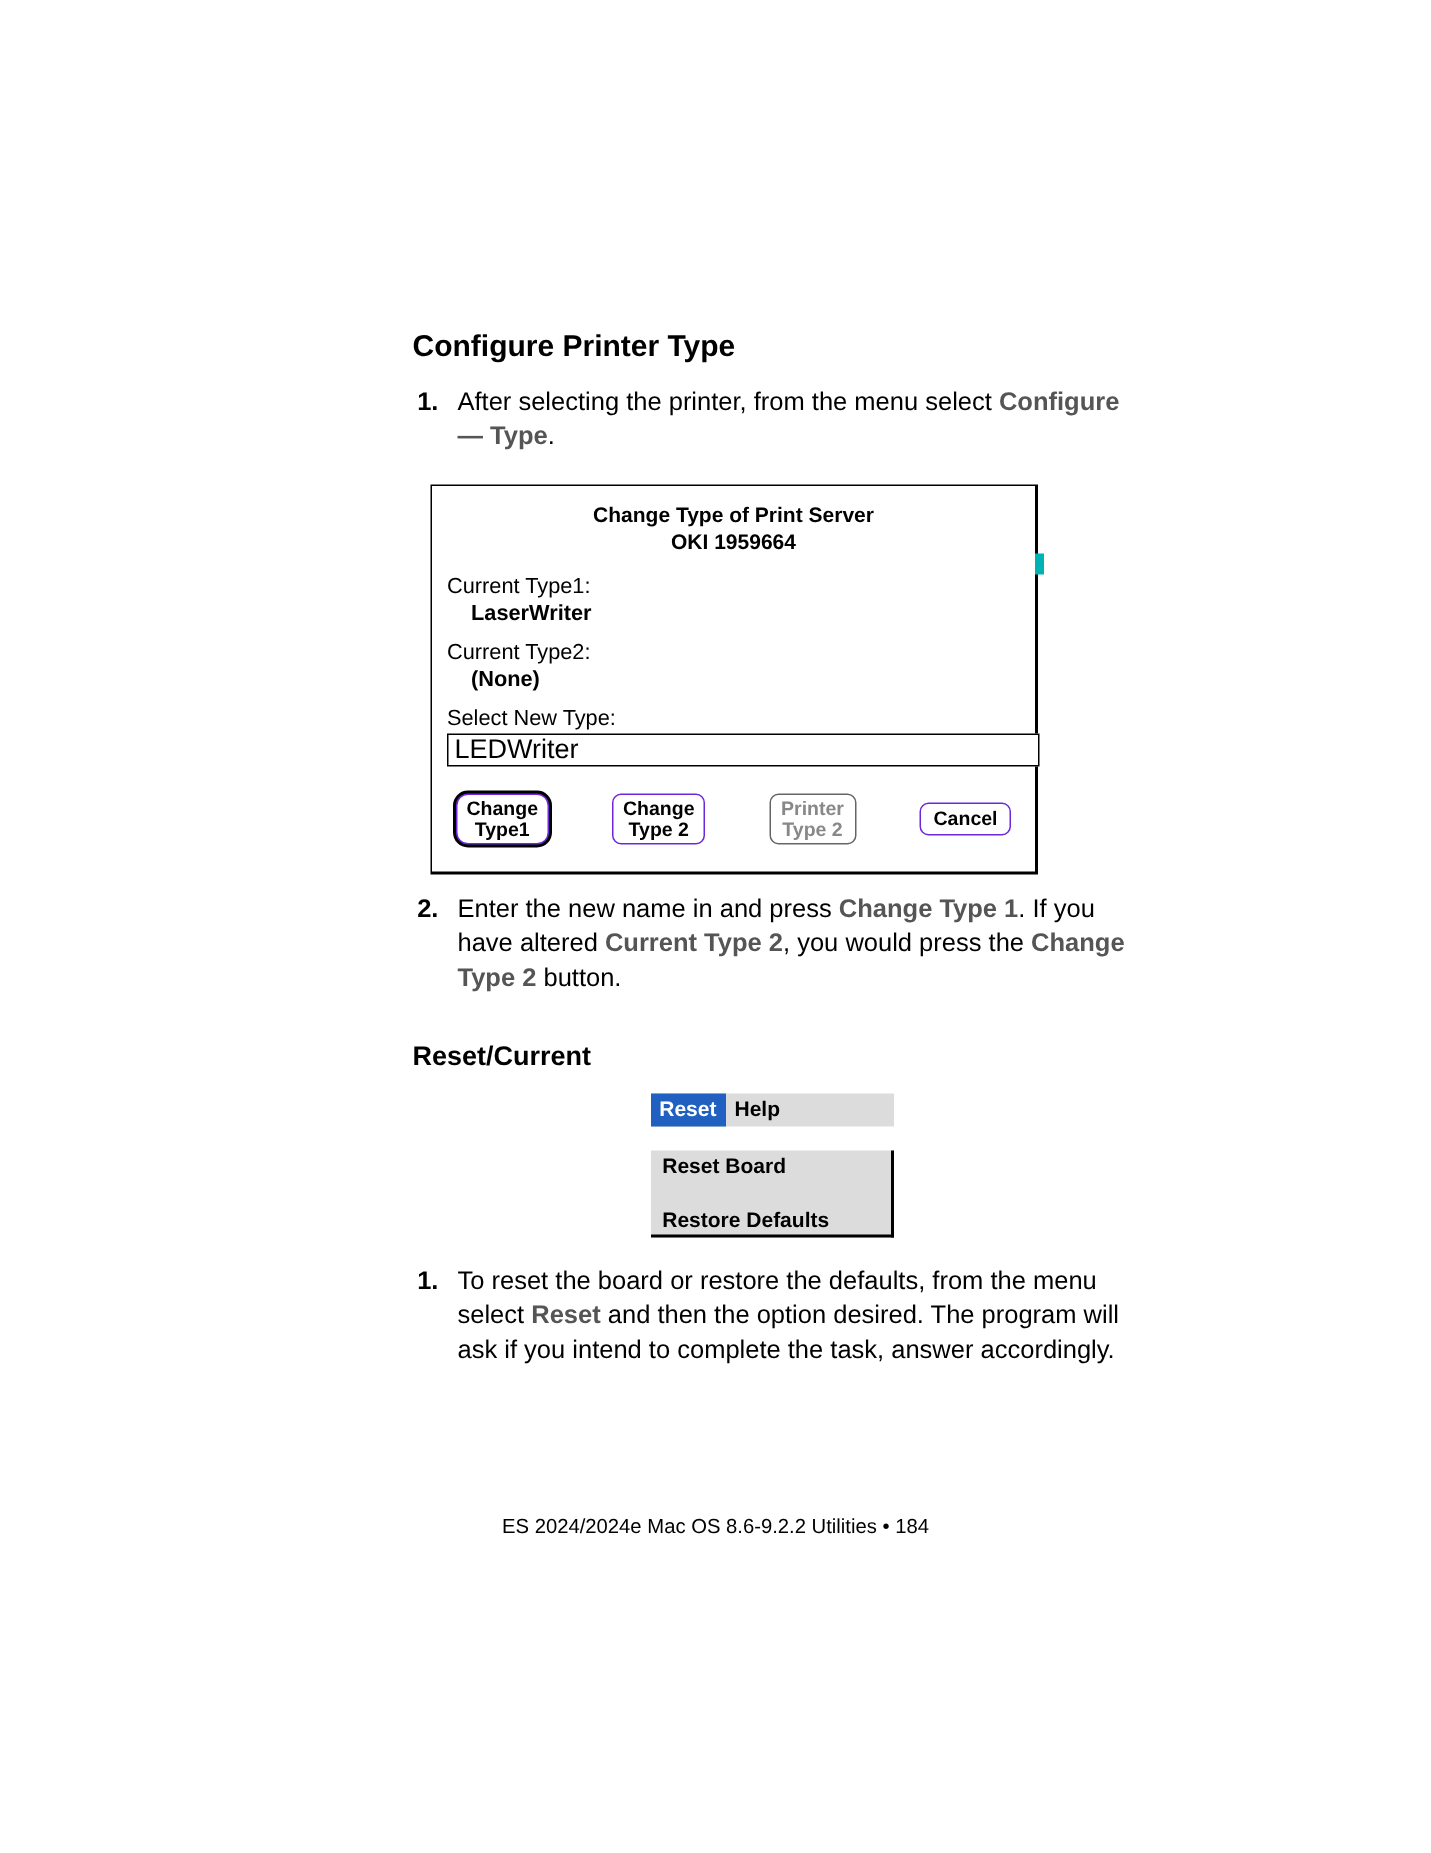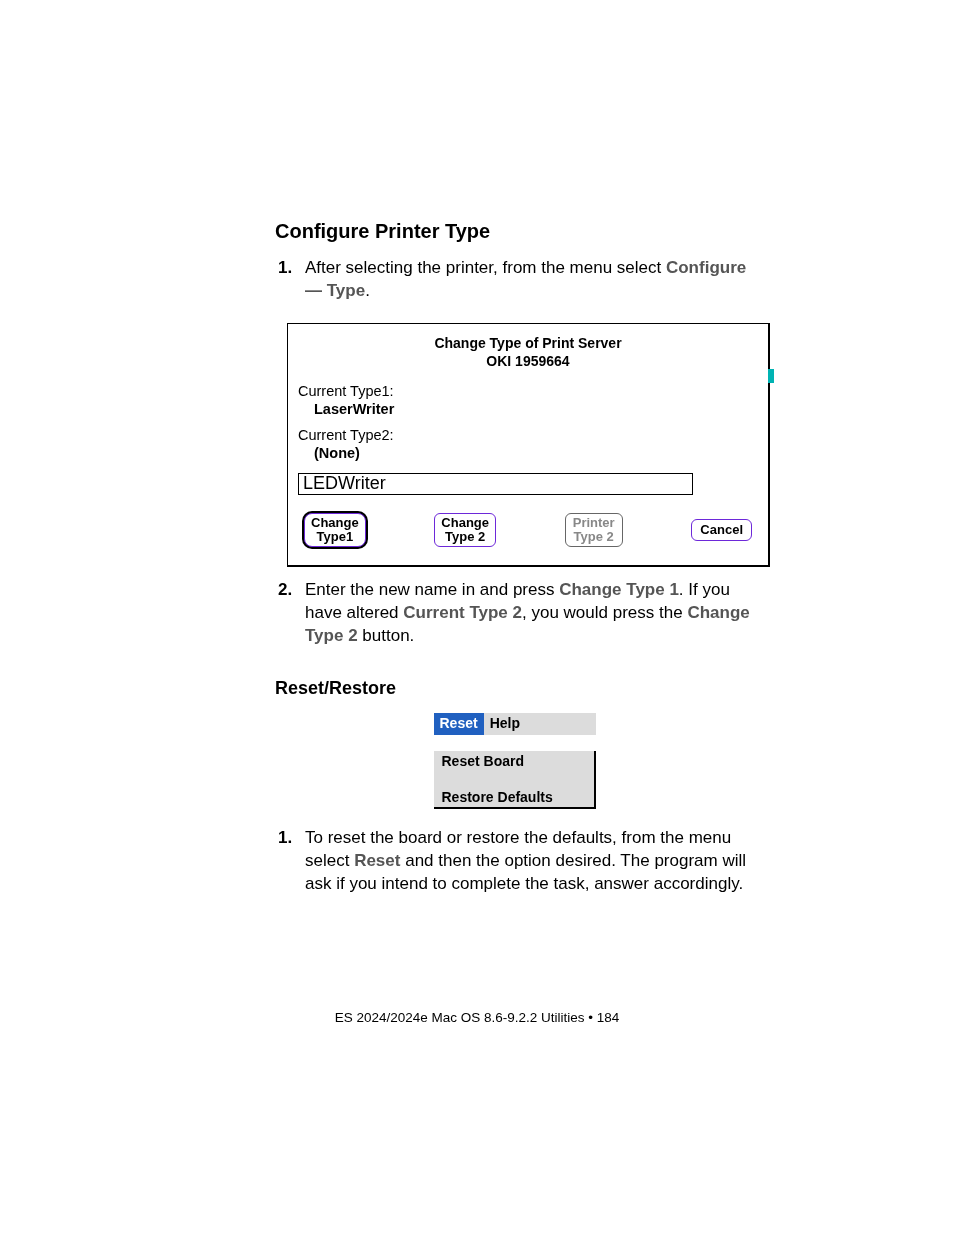--- a/index.html
+++ b/index.html
@@ -33,21 +33,21 @@
   li {
     font-size: 17px;
     line-height: 1.35;
     margin-bottom: 8px;
     padding-left: 8px;
   }
   li::marker { font-weight: bold; }
   .bold-word { font-weight: bold; color: #555; }
   
   .dialog {
-    width: 483px;
+    width: 405px;
     border: 1px solid #000;
     border-right: 2px solid #000;
     border-bottom: 2px solid #000;
     margin: 12px 0 12px 12px;
     padding: 10px 10px 18px 10px;
     background: #fff;
     font-family: "Helvetica Neue", Helvetica, Arial, sans-serif;
     position: relative;
   }
   .dialog .teal-tab {
@@ -153,20 +153,21 @@
       <div class="field-label">Current Type1:</div>
       <div class="field-value">LaserWriter</div>
     </div>
 
     <div class="field-block">
       <div class="field-label">Current Type2:</div>
       <div class="field-value">(None)</div>
     </div>
 
     <div class="field-block">
+      <div class="field-label">Select New Type:</div>
       <input class="textbox" value="LEDWriter" style="">
     </div>
 
     <div class="btn-row">
       <div class="mac-btn default">
         <span>Change</span><br>
         <span>Type1</span>
       </div>
       <div class="mac-btn">
         <span>Change</span><br>
@@ -179,21 +180,21 @@
       <div class="mac-btn" style="align-self:center;padding:3px 8px;">Cancel</div>
     </div>
   </div>
 
   <ol start="2">
     <li>
       <span>Enter the new name in and press </span><span class="bold-word">Change Type 1</span><span>. If you have altered </span><span class="bold-word">Current Type 2</span><span>, you would press the </span><span class="bold-word">Change Type 2</span><span> button.</span>
     </li>
   </ol>
 
-  <div class="subheading">Reset/Restore</div>
+  <div class="subheading">Reset/Current</div>
 
   <div class="menu-shot">
     <div class="menu-bar">
       <div class="active">Reset</div>
       <div class="item">Help</div>
     </div>
     <div class="menu-drop">
       <div class="menu-opt">Reset Board</div>
       <div class="menu-opt">Restore Defaults</div>
     </div>

